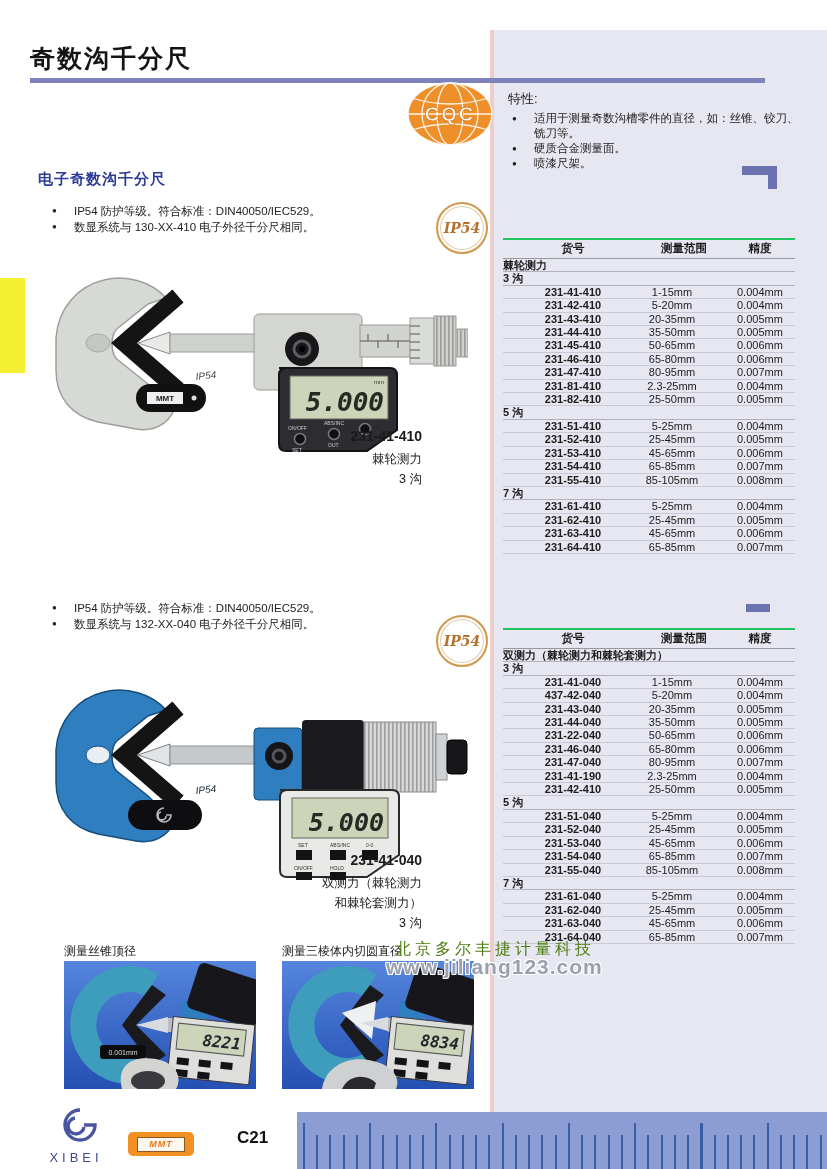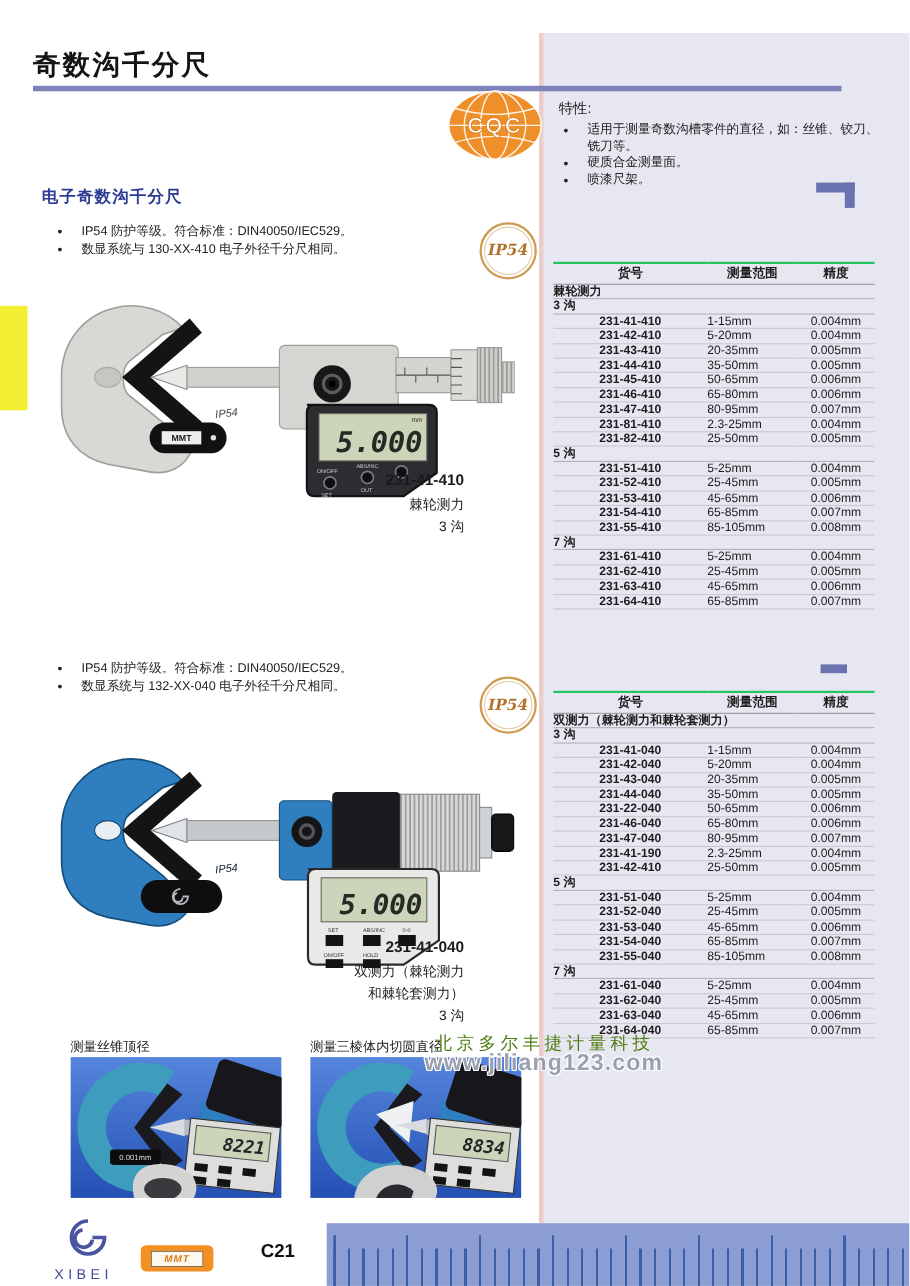--- a/index.html
+++ b/index.html
@@ -55,21 +55,21 @@
   .ptable{position:absolute;width:292px;border-collapse:collapse;font-size:11px;color:#1c1c1c;table-layout:fixed;}
   .t1{left:503px;top:238px;}
   .t2{left:503px;top:628px;}
   .ptable col.c1{width:140px;} .ptable col.c2{width:82px;} .ptable col.c3{width:70px;}
   .ptable th{font-weight:bold;font-size:11.5px;border-top:2px solid #22c55e;border-bottom:1px solid #98989f;
      padding:1px 0 2px;height:13px;}
   .ptable td{border-bottom:1px solid #c9c9d5;height:12.4px;line-height:12.4px;padding:0;
      white-space:nowrap;overflow:hidden;}
   .ptable tr.grp td,.ptable tr.sec td{font-weight:bold;text-align:left;border-bottom:1px solid #b2b2bf;}
   .ptable tr.row .code{font-weight:bold;text-align:center;}
-  .ptable tr.row .range{text-align:left;padding-right:24px;}
+  .ptable tr.row .range{text-align:center;padding-right:24px;}
   .ptable tr.row .acc{text-align:left;padding-left:12px;}
 
   
   .photo-caption{font-size:12px;color:#222;}
   .capL{left:64px;top:943px;} .capR{left:282px;top:943px;}
   .photoL{left:64px;top:961px;} .photoR{left:282px;top:961px;}
 
   
   .wm1{left:395px;top:939px;font-size:16px;letter-spacing:4px;color:#4d7c0f;z-index:6;}
   .wm2{left:386px;top:955px;font-size:21px;font-weight:bold;letter-spacing:1px;color:#9aa0ae;z-index:6;
@@ -411,21 +411,21 @@
         </tr>
         <tr class="sec">
           <td colspan="3">3 沟</td>
         </tr>
         <tr class="row">
           <td class="code">231-41-040</td>
           <td class="range">1-15mm</td>
           <td class="acc">0.004mm</td>
         </tr>
         <tr class="row">
-          <td class="code">231-42-040</td>
+          <td class="code">437-42-040</td>
           <td class="range">5-20mm</td>
           <td class="acc">0.004mm</td>
         </tr>
         <tr class="row">
           <td class="code">231-43-040</td>
           <td class="range">20-35mm</td>
           <td class="acc">0.005mm</td>
         </tr>
         <tr class="row">
           <td class="code">231-44-040</td>

